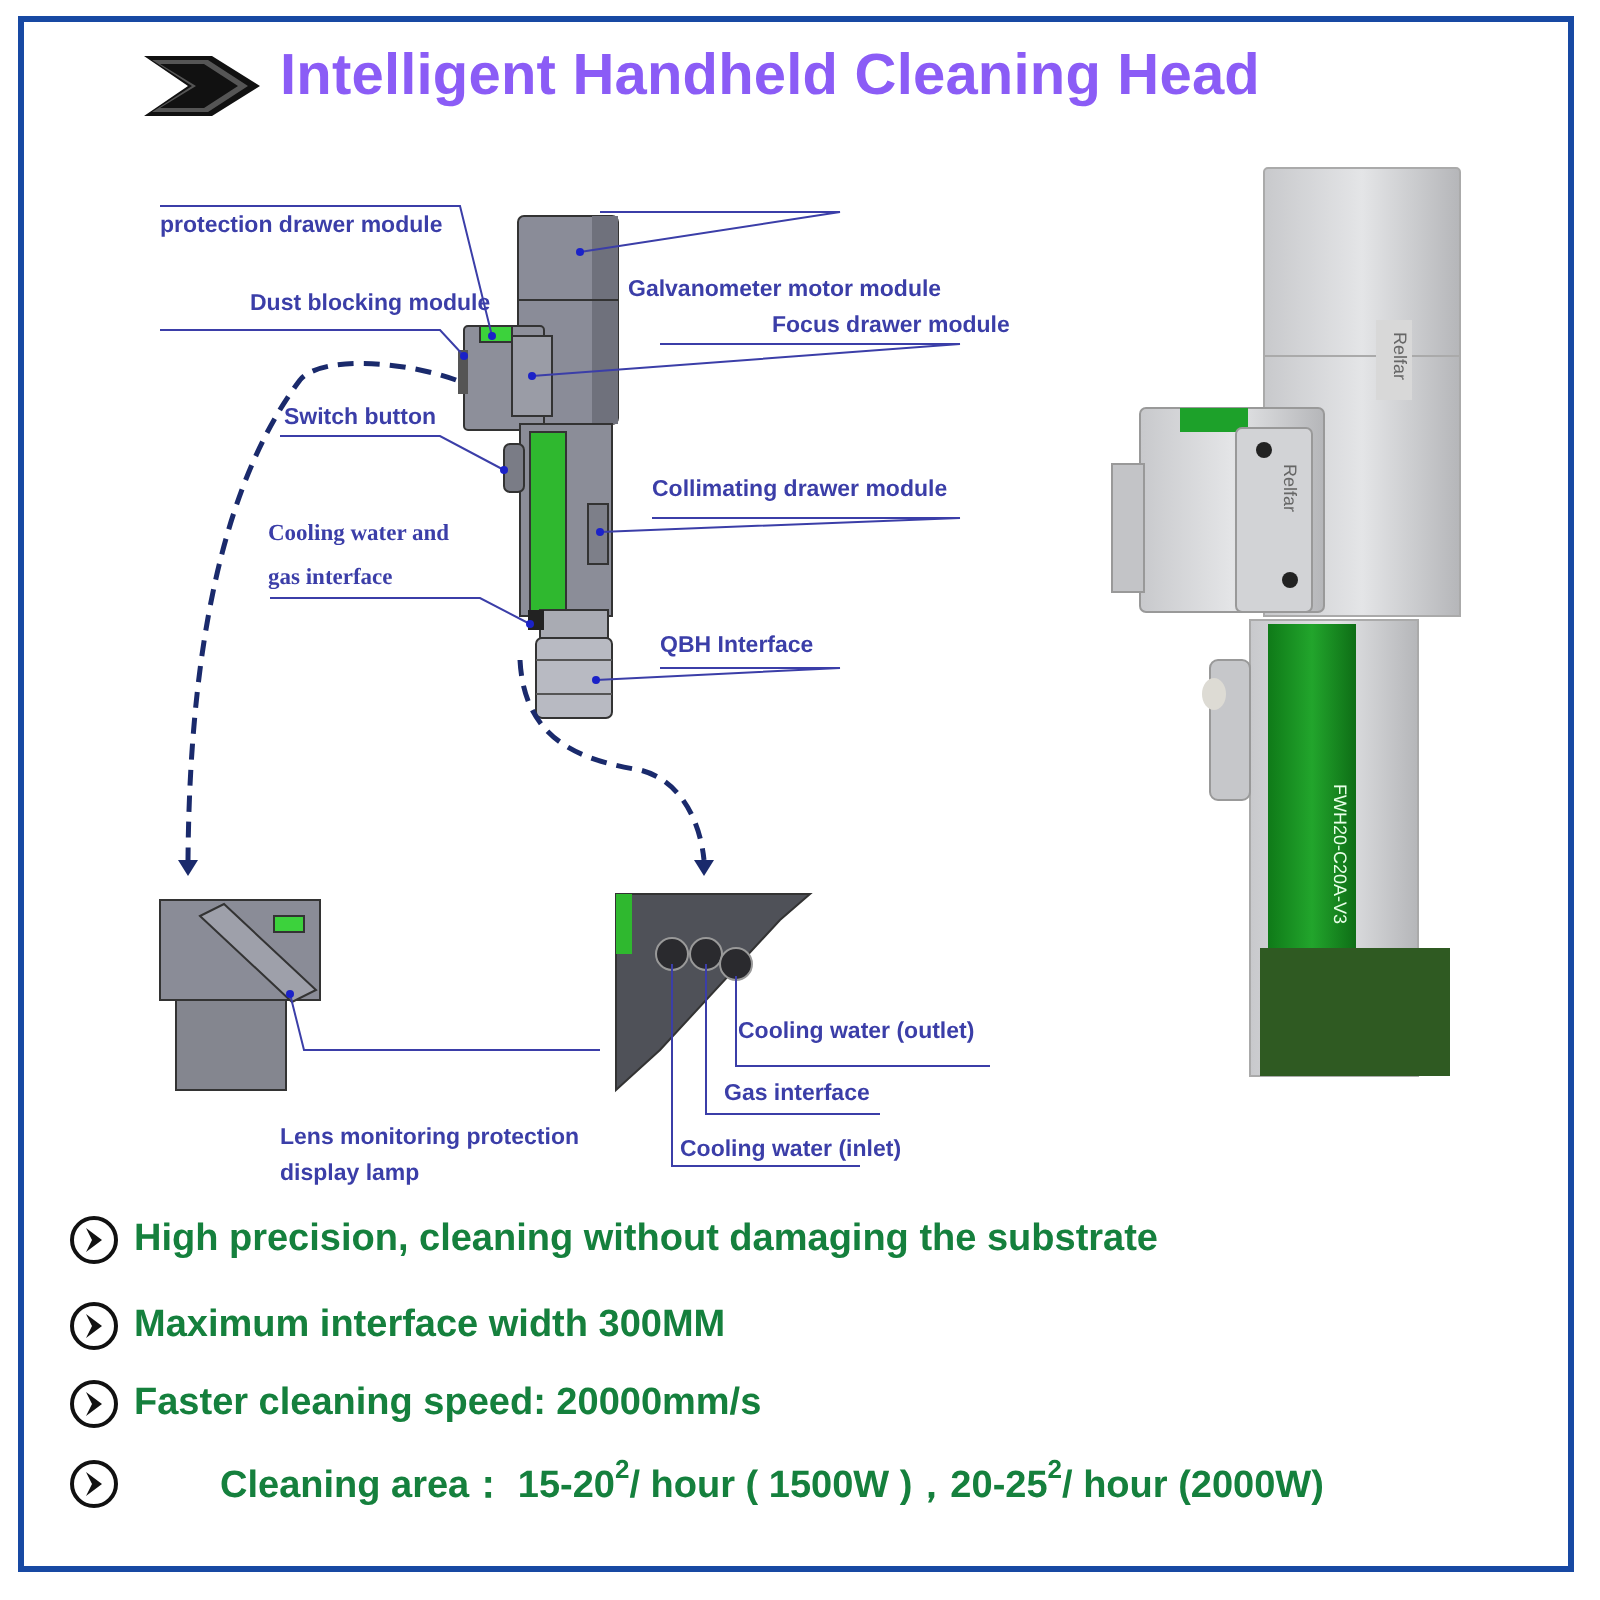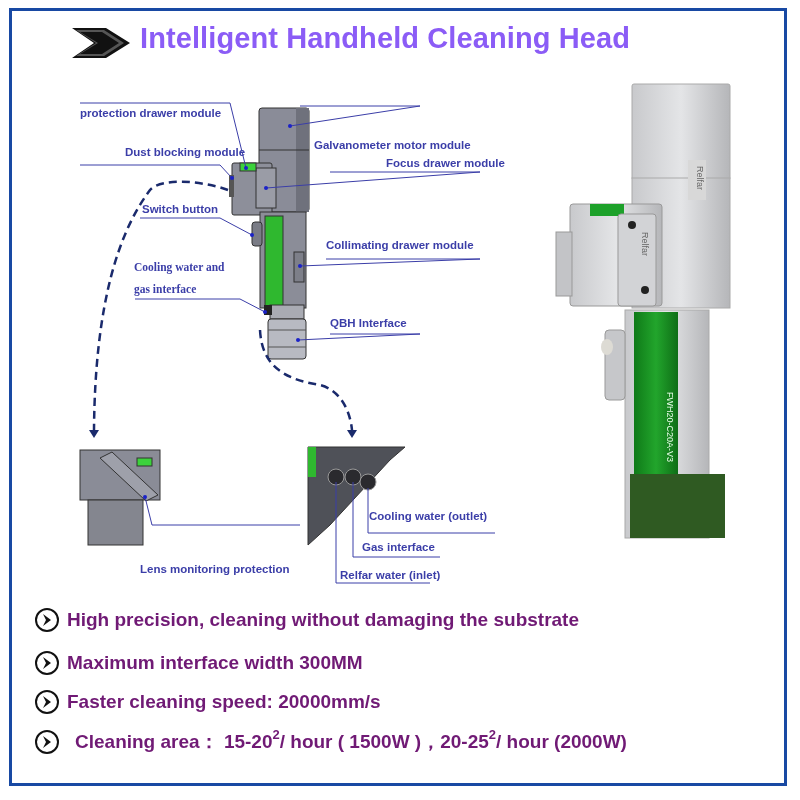--- a/index.html
+++ b/index.html
@@ -5,21 +5,21 @@
     html, body { margin:0; padding:0; background:#ffffff; }
     body { width:800px; height:800px; position:relative; overflow:hidden; font-family:"Liberation Sans", sans-serif; }
     .frame { position:absolute; left:9px; top:8px; width:778px; height:778px; border:3px solid #1849a3; box-sizing:border-box; }
     .title-arrow { position:absolute; left:72px; top:26px; width:60px; height:34px; }
     .title { position:absolute; left:140px; top:22px; font-size:29px; font-weight:bold; color:#8b5cf6; letter-spacing:0.1px; white-space:nowrap; }
     .lbl { position:absolute; font-size:11.5px; font-weight:bold; color:#3b3ea8; white-space:nowrap; }
     .lbl2 { position:absolute; font-size:11.5px; font-weight:bold; color:#3b3ea8; white-space:nowrap; line-height:22px; }
     svg.ov { position:absolute; left:0; top:0; }
     .bullet { position:absolute; left:35px; display:flex; align-items:center; white-space:nowrap; }
     .bullet .circ { width:24px; height:24px; border:2px solid #111; border-radius:50%; box-sizing:border-box; display:flex; align-items:center; justify-content:center; margin-right:8px; }
-    .bullet .txt { font-size:19px; font-weight:bold; color:#701a75; }
+    .bullet .txt { font-size:19px; font-weight:bold; color:#15803d; }
     .bullet sup { font-size:13px; position:relative; top:-2px; }
     .photo { position:absolute; }
   </style>
 </head>
 <body>
 
 <div class="frame"></div>
 
 <svg class="title-arrow" viewBox="0 0 60 34">
   <polygon points="0,2 34,2 58,17 34,32 0,32 22,17" fill="#111"></polygon>
@@ -107,24 +107,25 @@
 <div class="lbl" style="left:142px;top:203px;">Switch button</div>
 <div class="lbl" style="left:326px;top:239px;">Collimating drawer module</div>
 <div class="lbl2" style="left:134px;top:256px;font-family:Liberation Serif, serif;">
   <div>Cooling water and</div>
   <div>gas interface</div>
 </div>
 <div class="lbl" style="left:330px;top:317px;">QBH Interface</div>
 
 <div class="lbl2" style="left:140px;top:540px;line-height:18px;margin-top:20px;">
   <div>Lens monitoring protection</div>
+  <div>display lamp</div>
 </div>
 <div class="lbl" style="left:369px;top:510px;">Cooling water (outlet)</div>
 <div class="lbl" style="left:362px;top:541px;">Gas interface</div>
-<div class="lbl" style="left:340px;top:569px;">Relfar water (inlet)</div>
+<div class="lbl" style="left:340px;top:569px;">Cooling water (inlet)</div>
 
 <svg class="photo" style="left:550px;top:82px;" width="200" height="460">
   <defs>
     <linearGradient id="al" x1="0" x2="1">
       <stop offset="0" stop-color="#c8c9cc"></stop>
         <stop offset="0.5" stop-color="#e4e5e7"></stop>
         <stop offset="1" stop-color="#b5b6b9"></stop>
     </linearGradient>
     <linearGradient id="gr" x1="0" x2="1">
       <stop offset="0" stop-color="#0f7a18"></stop>
@@ -168,20 +169,20 @@
   <span class="txt">Maximum interface width 300MM</span>
 </div>
 <div class="bullet" style="top:690px;text-align:right;">
   <span class="circ">
       <svg width="10" height="12" viewBox="0 0 10 12">
         <polygon points="1,0 9,6 1,12 4,6" fill="#111"></polygon>
       </svg>
     </span>
   <span class="txt">Faster cleaning speed: 20000mm/s</span>
 </div>
-<div class="bullet" style="top:729px;">
+<div class="bullet" style="top:729px;gap:35px;">
   <span class="circ">
       <svg width="10" height="12" viewBox="0 0 10 12">
         <polygon points="1,0 9,6 1,12 4,6" fill="#111"></polygon>
       </svg>
     </span>
   <span class="txt" style="margin-left:8px;"><span>Cleaning area：  15-20</span><sup>2</sup><span>/ hour ( 1500W )，20-25</span><sup>2</sup><span>/ hour (2000W)</span></span>
 </div>
 
 </body></html>

